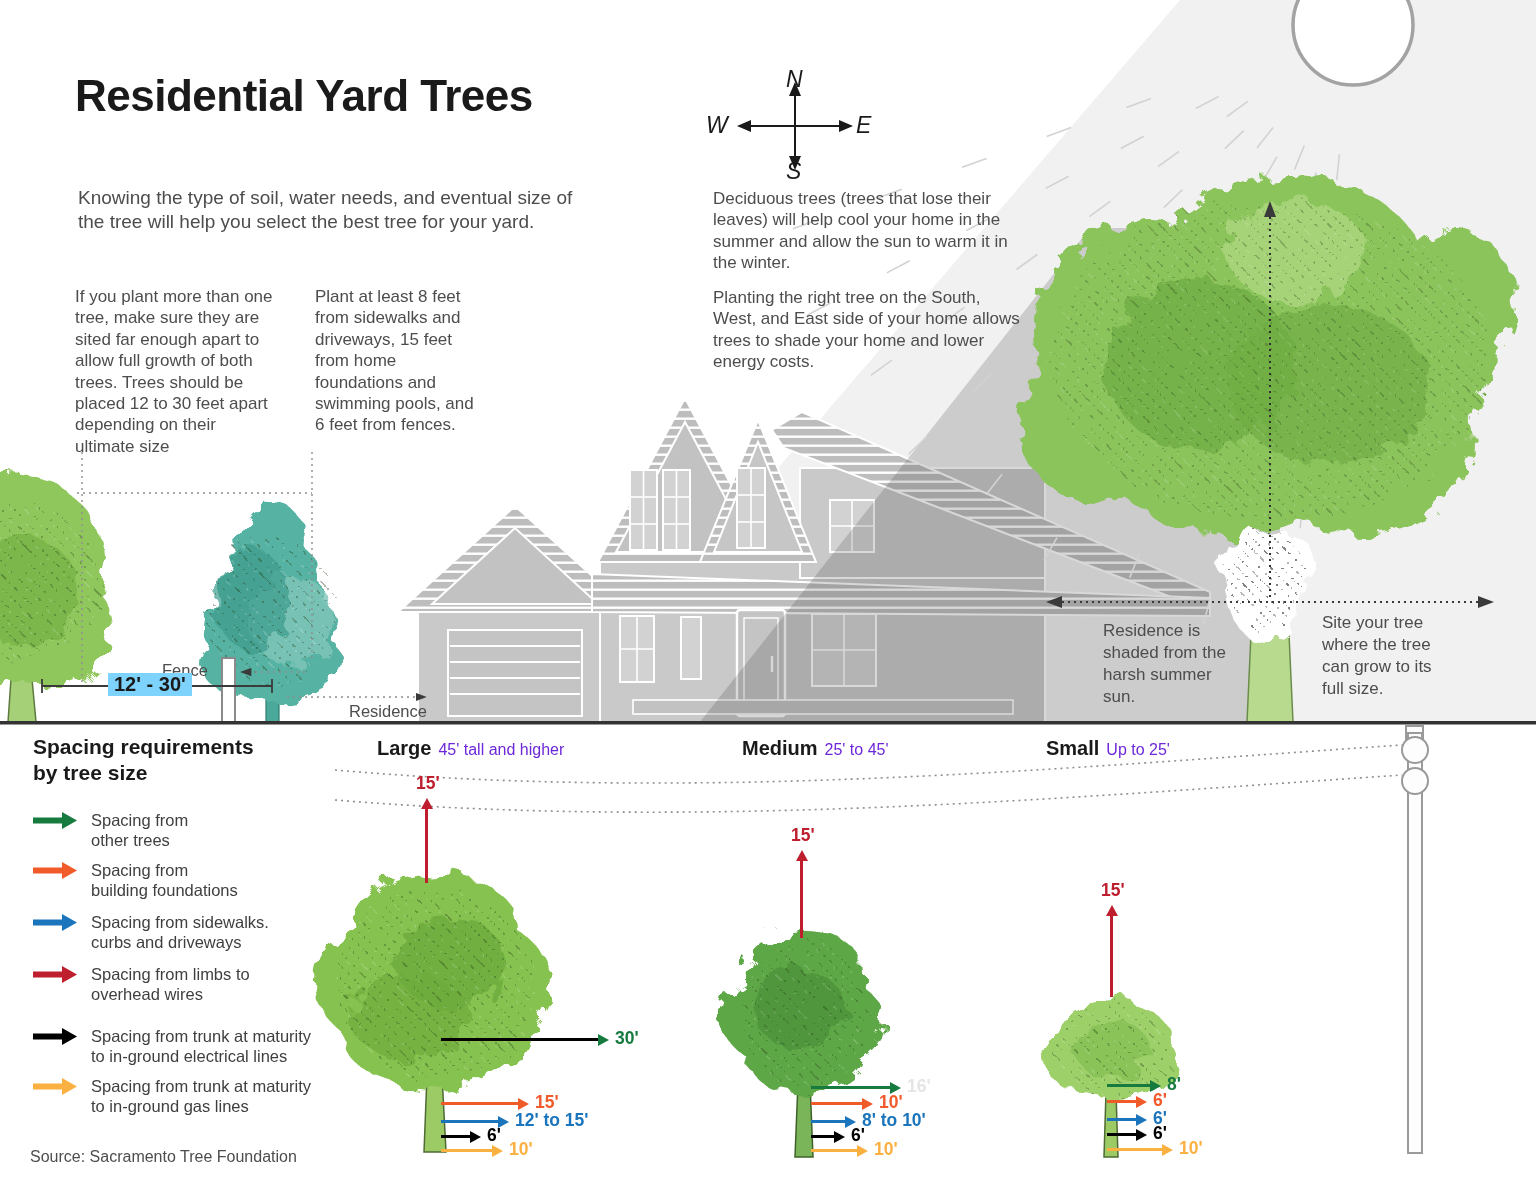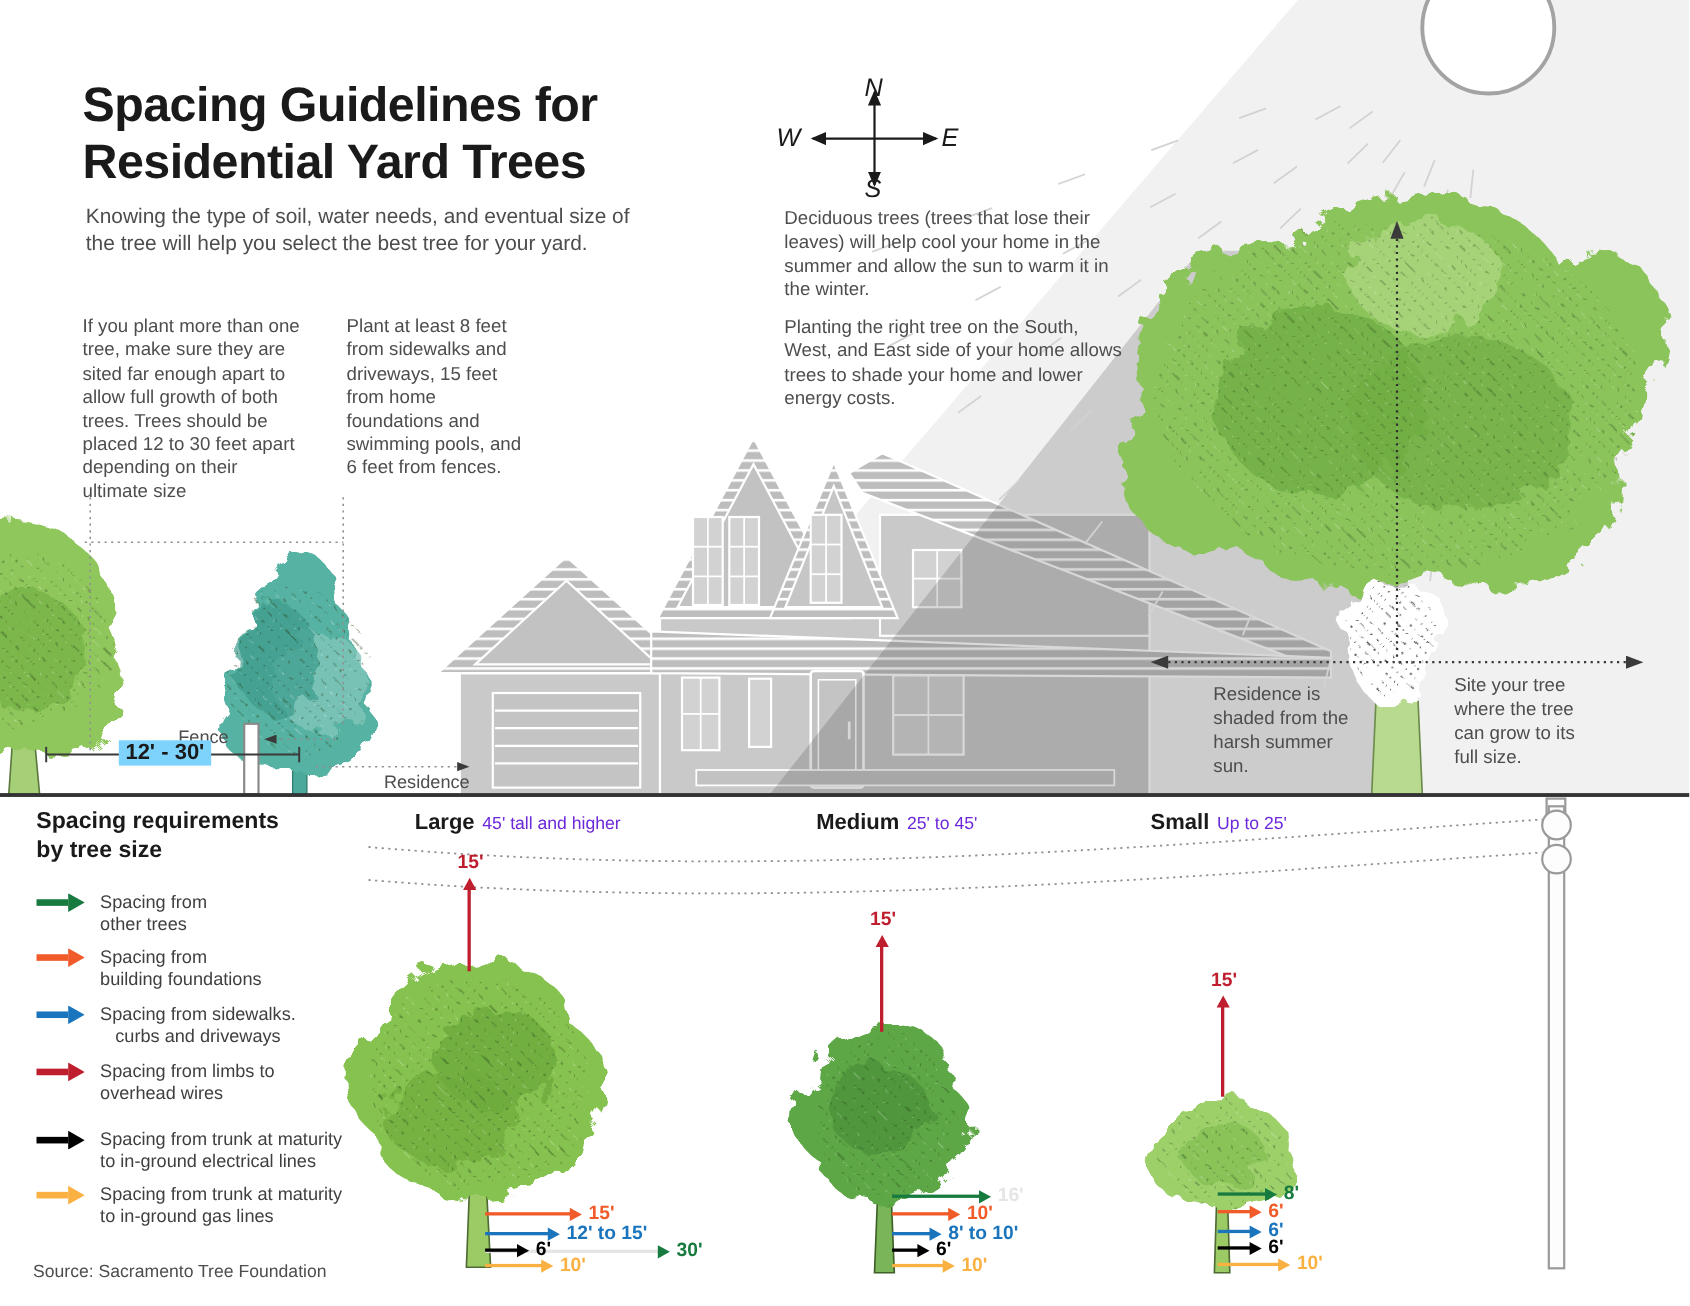--- a/index.html
+++ b/index.html
@@ -300,21 +300,20 @@
         <ellipse cx="1086" cy="1062" rx="40" ry="30" fill="#9ed06b"></ellipse>
         <ellipse cx="1140" cy="1063" rx="38" ry="30" fill="#9ed06b"></ellipse>
         <ellipse cx="1113" cy="1072" rx="54" ry="26" fill="#9ed06b"></ellipse>
         <ellipse cx="1113" cy="1050" rx="38" ry="28" fill="#85bf55" opacity="0.8"></ellipse>
         <ellipse cx="1113" cy="1052" rx="55" ry="48" fill="url(#speck)" opacity="0.4"></ellipse>
       </g>
     </g>
   </svg>
 
   <div class="abs title" style="left:75px;top:70px">
-    <div>Spacing Guidelines for</div>
     <div>Residential Yard Trees</div>
   </div>
   <div class="abs subtitle" style="left:78px;top:186px;width:525px">Knowing the type of soil, water needs, and eventual size of the tree will help you select the best tree for your yard.</div>
 
   <div class="abs body-text" style="left:75px;top:286px;width:205px">If you plant more than one tree, make sure they are sited far enough apart to allow full growth of both trees. Trees should be placed 12 to 30 feet apart depending on their ultimate size</div>
   <div class="abs body-text" style="left:315px;top:286px;width:172px">Plant at least 8 feet from sidewalks and driveways, 15 feet from home foundations and swimming pools, and 6 feet from fences.</div>
 
   <svg class="abs" style="left:715px;top:68px" width="170" height="115" viewBox="0 0 170 115">
     <defs>
       <marker id="cArr" markerWidth="9" markerHeight="9" refX="6" refY="3" orient="auto">
@@ -368,21 +367,21 @@
       <div class="legend-item" style="left: 33px; top: 860px;">
         <svg width="44" height="17" viewBox="0 0 44 17" style="margin-top:2px">
        <rect y="5.5" width="29" height="6" fill="#f15a29"></rect>
        <polygon points="29,0 44,8.5 29,17" fill="#f15a29"></polygon>
      </svg>
      <div class="legend-text">
        <div>Spacing from</div>
        <div>building foundations</div>
      </div>
       </div>
-      <div class="legend-item" style="left: 33px; top: 912px; text-align: center;">
+      <div class="legend-item" style="left: 33px; top: 912px;">
         <svg width="44" height="17" viewBox="0 0 44 17" style="margin-top:2px">
        <rect y="5.5" width="29" height="6" fill="#1b75bc"></rect>
        <polygon points="29,0 44,8.5 29,17" fill="#1b75bc"></polygon>
      </svg>
      <div class="legend-text">
        <div>Spacing from sidewalks.</div>
        <div>curbs and driveways</div>
      </div>
       </div>
       <div class="legend-item" style="left: 33px; top: 964px;">
@@ -415,21 +414,21 @@
        <div>to in-ground gas lines</div>
      </div>
       </div>
     </div>
 
   <div id="measure-layer">
       <div class="v-arrow" style="left: 425px; top: 808px; height: 75px;">
         <span class="v-head"></span>
                  <span class="v-label">15'</span>
       </div>
-      <div class="h-arrow" style="left: 441px; top: 1136px; width: 158px; background: #e5e5e5;">
+      <div class="h-arrow" style="left: 441px; top: 1038px; width: 158px; background: #000000;">
         <span class="h-head" style="border-left-color:#177a3f"></span>
                    <span class="h-label" style="color:#177a3f">30'</span>
       </div>
       <div class="h-arrow" style="left: 441px; top: 1102px; width: 78px; background: rgb(241, 90, 41);">
         <span class="h-head" style="border-left-color:#f15a29"></span>
                    <span class="h-label" style="color:#f15a29">15'</span>
       </div>
       <div class="h-arrow" style="left: 441px; top: 1120px; width: 58px; background: rgb(27, 117, 188);">
         <span class="h-head" style="border-left-color:#1b75bc"></span>
                    <span class="h-label" style="color:#1b75bc">12' to 15'</span>

